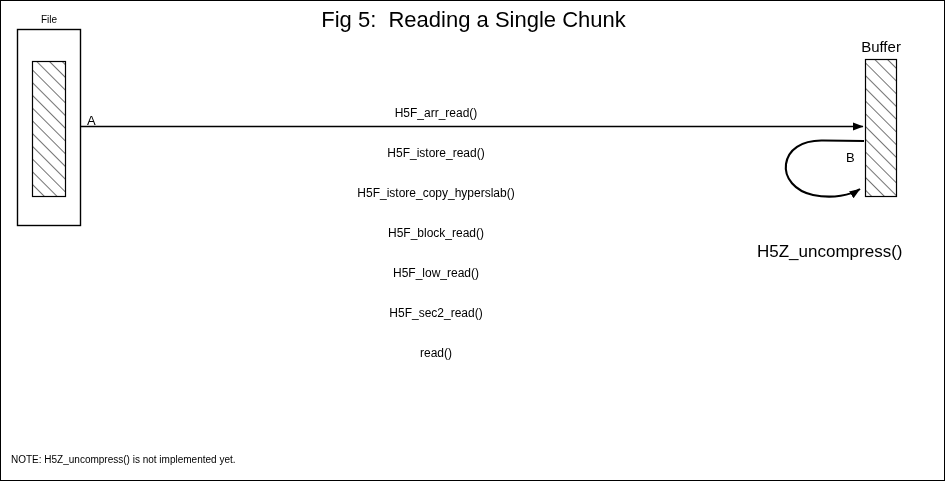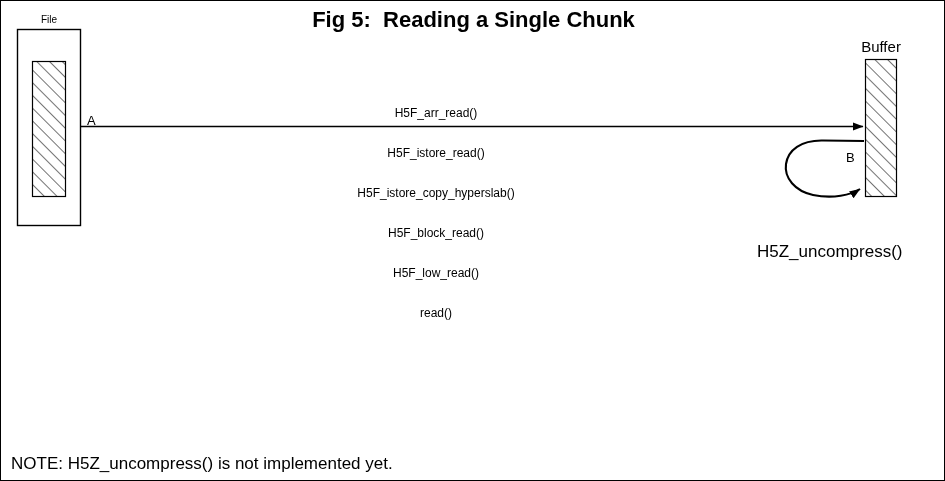--- a/index.html
+++ b/index.html
@@ -34,21 +34,20 @@
     white-space: pre;
     line-height: 1;
     color: #000000;
   }
   #diagram-title {
     left: 0;
     top: 8px;
     width: 945px;
     text-align: center;
     font-size: 22px;
-    font-weight: bold;
   }
   #file-box-label {
     left: 16px;
     top: 14px;
     width: 64px;
     text-align: center;
     font-size: 10px;
   }
   #buffer-box-label {
     left: 846px;
@@ -82,21 +81,21 @@
   }
   #uncompress-label {
     left: 756px;
     top: 209px;
     font-size: 17px;
     margin-top: 33px;
   }
   #footer-note-text {
     left: 10px;
     top: 454px;
-    font-size: 17px;
+    font-size: 10px;
     text-align: center;
   }
 </style>
 </head>
 <body>
 
 <div id="page">
 
   <svg id="diagram-svg" viewBox="0 0 945 481">
     <defs>
@@ -129,20 +128,21 @@
   <div class="lbl" id="marker-a-label">A</div>
 
   <div class="lbl" id="marker-b-label">B</div>
 
   <div class="lbl" id="call-stack">
     <span class="call-line">H5F_arr_read()</span>
     <span class="call-line">H5F_istore_read()</span>
     <span class="call-line">H5F_istore_copy_hyperslab()</span>
     <span class="call-line">H5F_block_read()</span>
     <span class="call-line">H5F_low_read()</span>
+    <span class="call-line">H5F_sec2_read()</span>
     <span class="call-line">read()</span>
   </div>
 
   <div class="lbl" id="uncompress-label">H5Z_uncompress()</div>
 
   <div class="lbl" id="footer-note-text">NOTE: H5Z_uncompress() is not implemented yet.</div>
 
 </div>
 
 </body></html>

